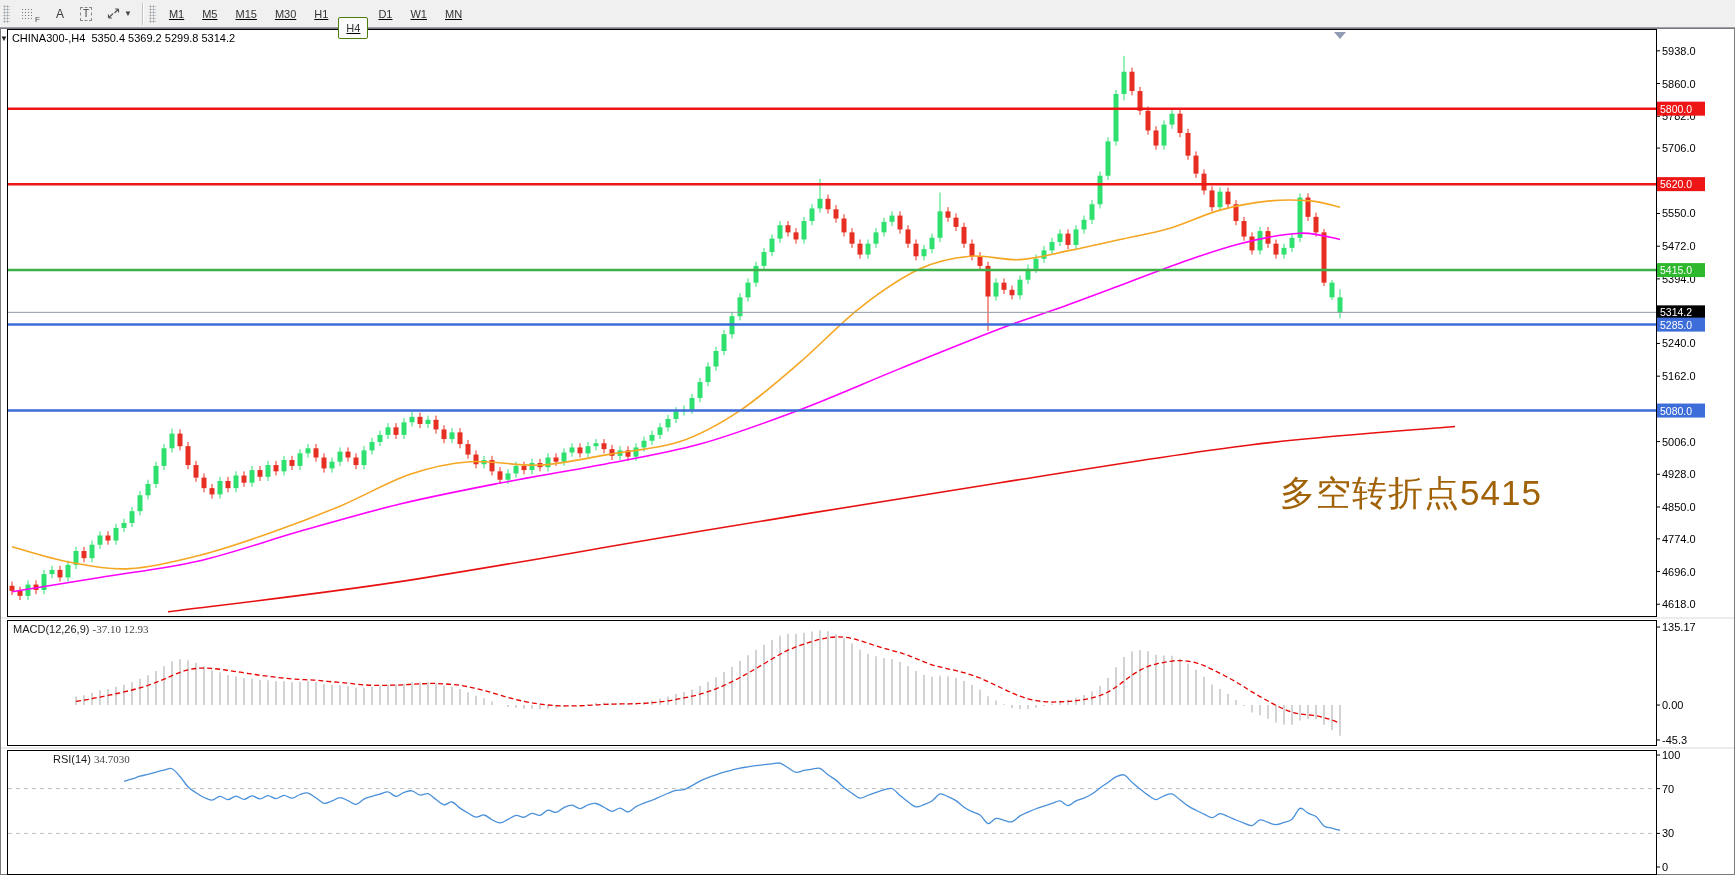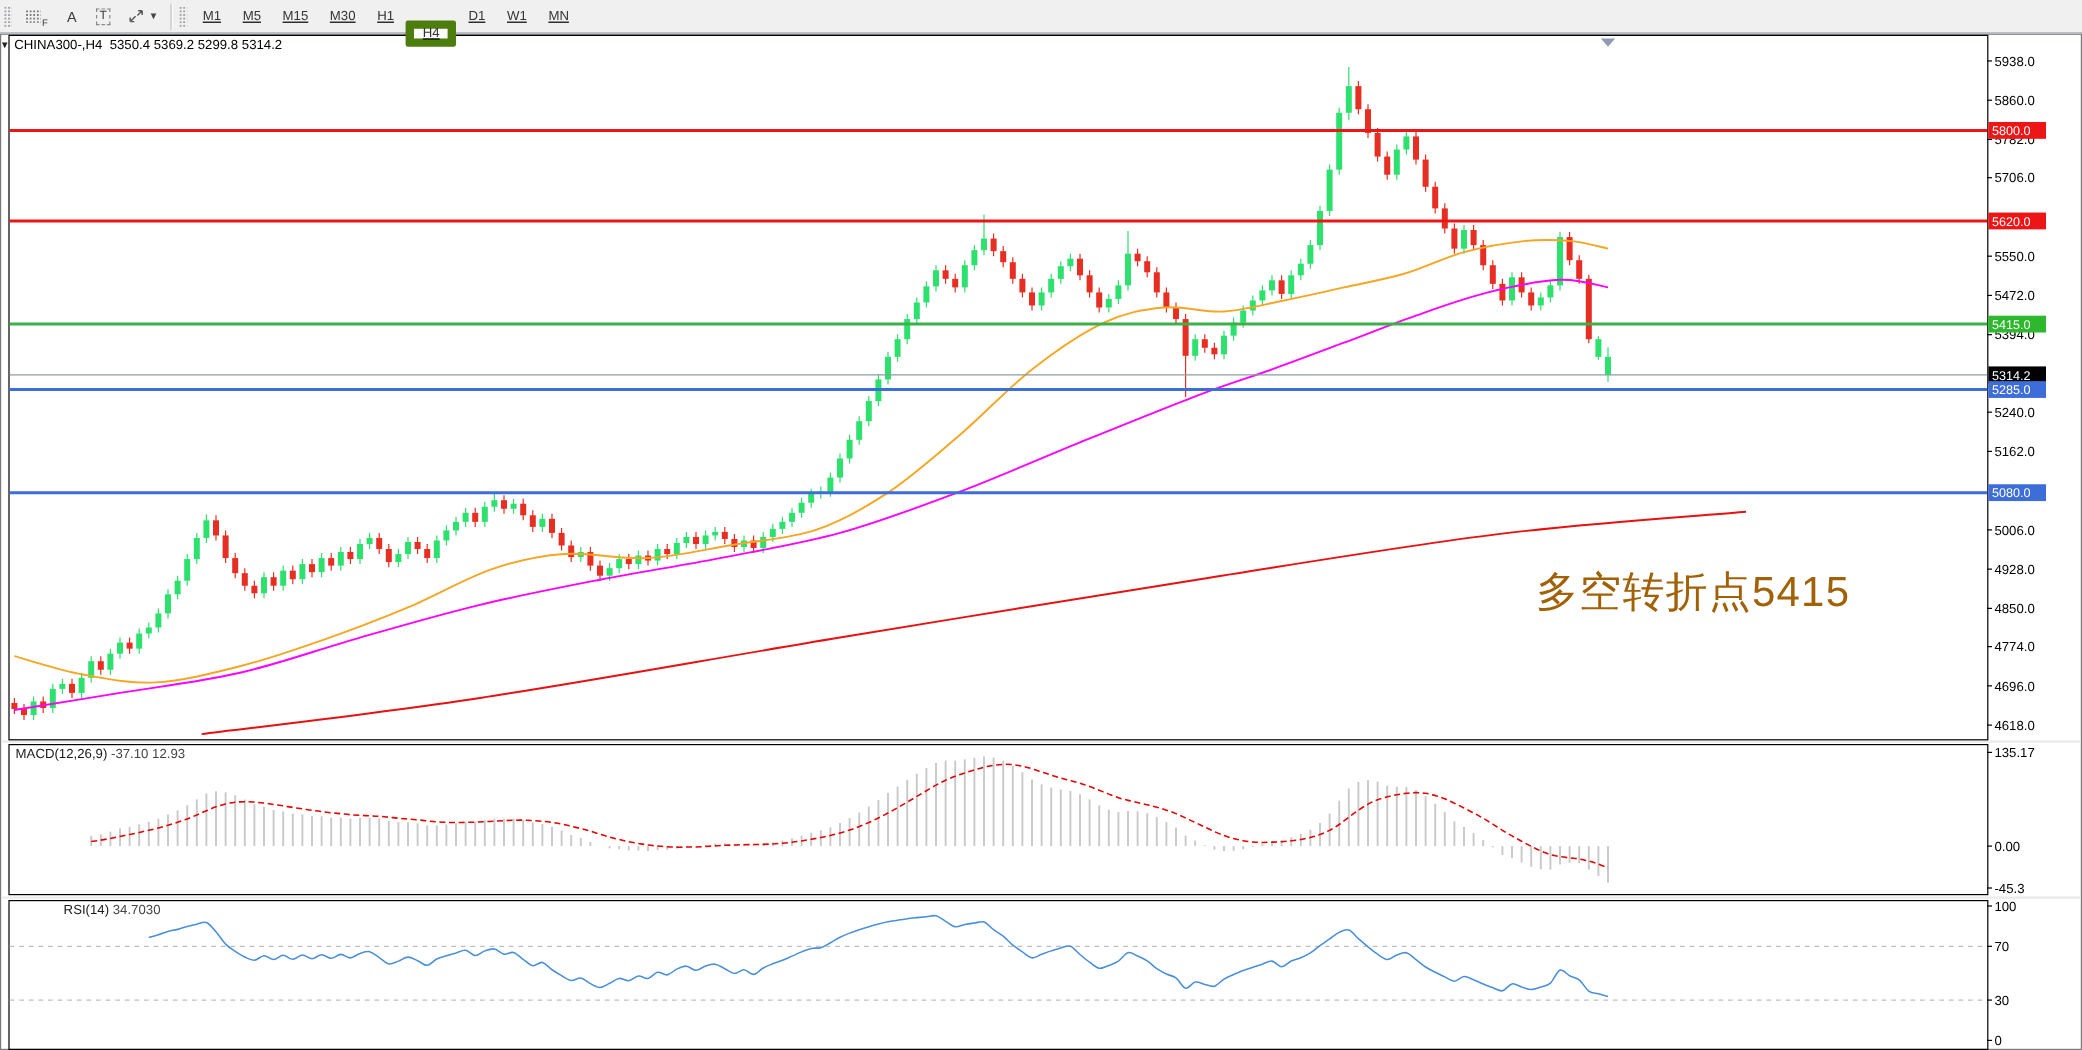--- a/index.html
+++ b/index.html
@@ -18,39 +18,39 @@
     background-image:radial-gradient(circle,#9aa0a6 0.9px,transparent 1.1px);
     background-size:3px 3px;background-position:0 0;
   }
   .vsep{width:1px;height:22px;background:#c2c2c2;margin:0 3px;box-shadow:1px 0 0 #ffffff;}
   .tbtn{
     height:22px;min-width:24px;padding:0 7px;margin:0 1px;
     background:transparent;border:1px solid transparent;border-radius:2px;
     font-family:"Liberation Sans","DejaVu Sans",sans-serif;font-size:11px;color:#333;
     display:inline-flex;align-items:center;justify-content:center;cursor:default;
   }
-  .tbtn.active{background:#fbfbfb;border:7px solid #4d7c0f;margin-top:28px;}
+  .tbtn.active{background:#fbfbfb;border:1px solid #4d7c0f;margin-top:28px;}
   .tbtn.iconbtn{padding:0 5px;}
   .dotbox{
     display:inline-block;width:13px;height:11px;
     background-image:radial-gradient(circle,#777 0.8px,transparent 1px);
     background-size:3px 3px;position:relative;
   }
   .fsub{font-size:8px;color:#444;margin-left:1px;align-self:flex-end;line-height:9px;}
   .tletter{font-size:12px;color:#3a3a3a;}
   .tbox{border:1px dashed #8a8a8a;padding:0 2px;font-size:10px;color:#3a3a3a;line-height:12px;}
   .caret{font-size:8px;color:#444;margin-left:3px;}
   #tf-group{display:flex;align-items:center;text-decoration:underline;}
   
   .overlay{position:absolute;z-index:6;white-space:pre;}
   #symbol-label{left:0;top:32px;font-size:11px;color:#000;}
   #symbol-caret{font-size:8px;color:#222;margin-right:4px;vertical-align:1px;}
   #macd-label{left:13px;top:623px;font-size:11px;color:#1a1a1a;}
   #rsi-label{left:13px;top:753px;font-size:11px;color:#1a1a1a;padding-left:40px;}
-  .ind-val{color:#444;}
+  .ind-val{color:#444;font-family:Liberation Serif, serif;}
   #annotation{
     left:1280px;top:470px;font-size:35px;color:#f01f1f;z-index:6;
     font-family:"Liberation Sans","DejaVu Sans",sans-serif;letter-spacing:1px;
   }
   
   #chart-svg{position:absolute;top:0;left:0;z-index:1;}
   #chart-svg text{font-family:"Liberation Sans","DejaVu Sans",sans-serif;font-size:11px;fill:#000;}
   #chart-svg text.badge-txt{fill:#fff;font-size:10.5px;}
 </style>
 </head>

